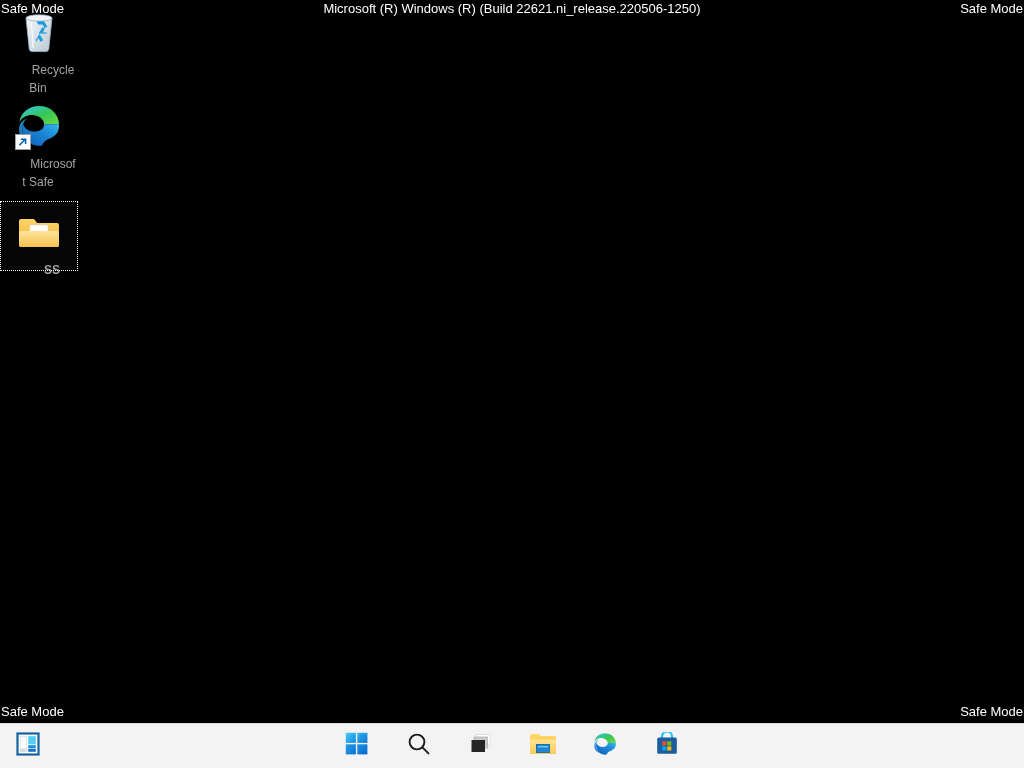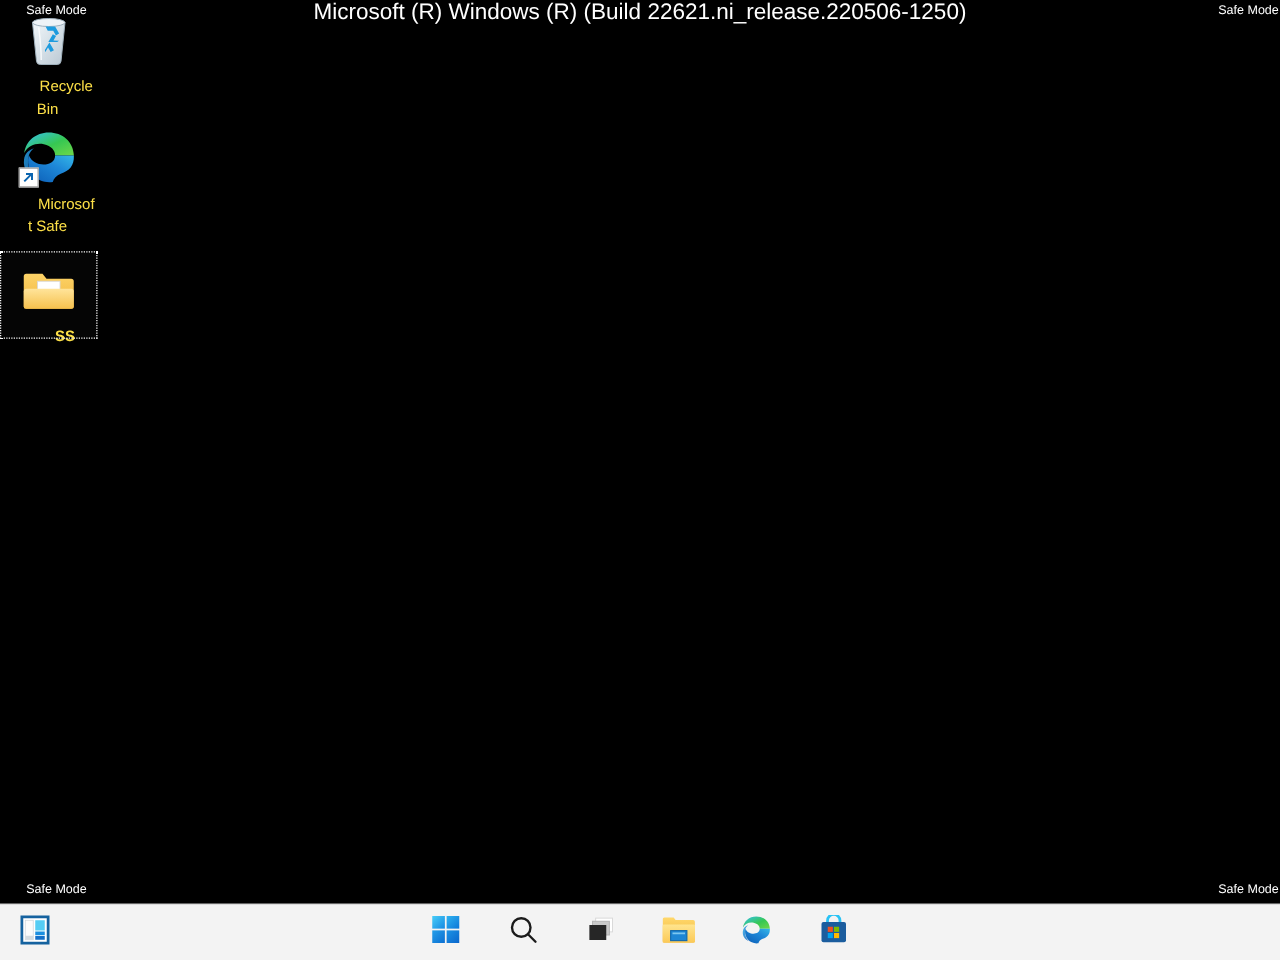--- a/index.html
+++ b/index.html
@@ -21,39 +21,38 @@
     width: 1024px;
     height: 768px;
     background: #000000;
     overflow: hidden;
   }
 
   
   .safemode-text {
     position: absolute;
     color: #ffffff;
-    font-size: 10px;
+    font-size: 13px;
     line-height: 14px;
     font-family: "Liberation Sans", sans-serif;
     white-space: nowrap;
     user-select: none;
-    padding-left: 20px;
   }
   .sm-top-left   { left: 1px;  top: 2px; }
   .sm-top-right  { right: 1px; top: 2px; }
   .sm-bottom-left  { left: 1px;  top: 705px; }
   .sm-bottom-right { right: 1px; top: 705px; }
   .sm-build {
     position: absolute;
     top: 2px;
     left: 0;
     width: 1024px;
     text-align: center;
     color: #ffffff;
-    font-size: 18px;
+    font-size: 13px;
     line-height: 14px;
     font-family: "Liberation Sans", sans-serif;
     white-space: nowrap;
     user-select: none;
   }
 
   
   .desk-icon {
     position: absolute;
     width: 76px;
@@ -65,21 +64,21 @@
     user-select: none;
   }
   .desk-icon .glyph {
     width: 48px;
     height: 48px;
     margin: 0 auto 4px auto;
     position: relative;
     display: block;
   }
   .desk-icon .label {
-    color: #fde047;
+    color: #a3a3a3;
     font-size: 12px;
     line-height: 13.5px;
     font-family: "Liberation Sans", sans-serif;
     word-wrap: break-word;
     padding: 0 2px;
     margin-left: 26px;
   }
   .desk-icon.selected {
     outline: 1px dotted #ffffff;
     outline-offset: 0px;

